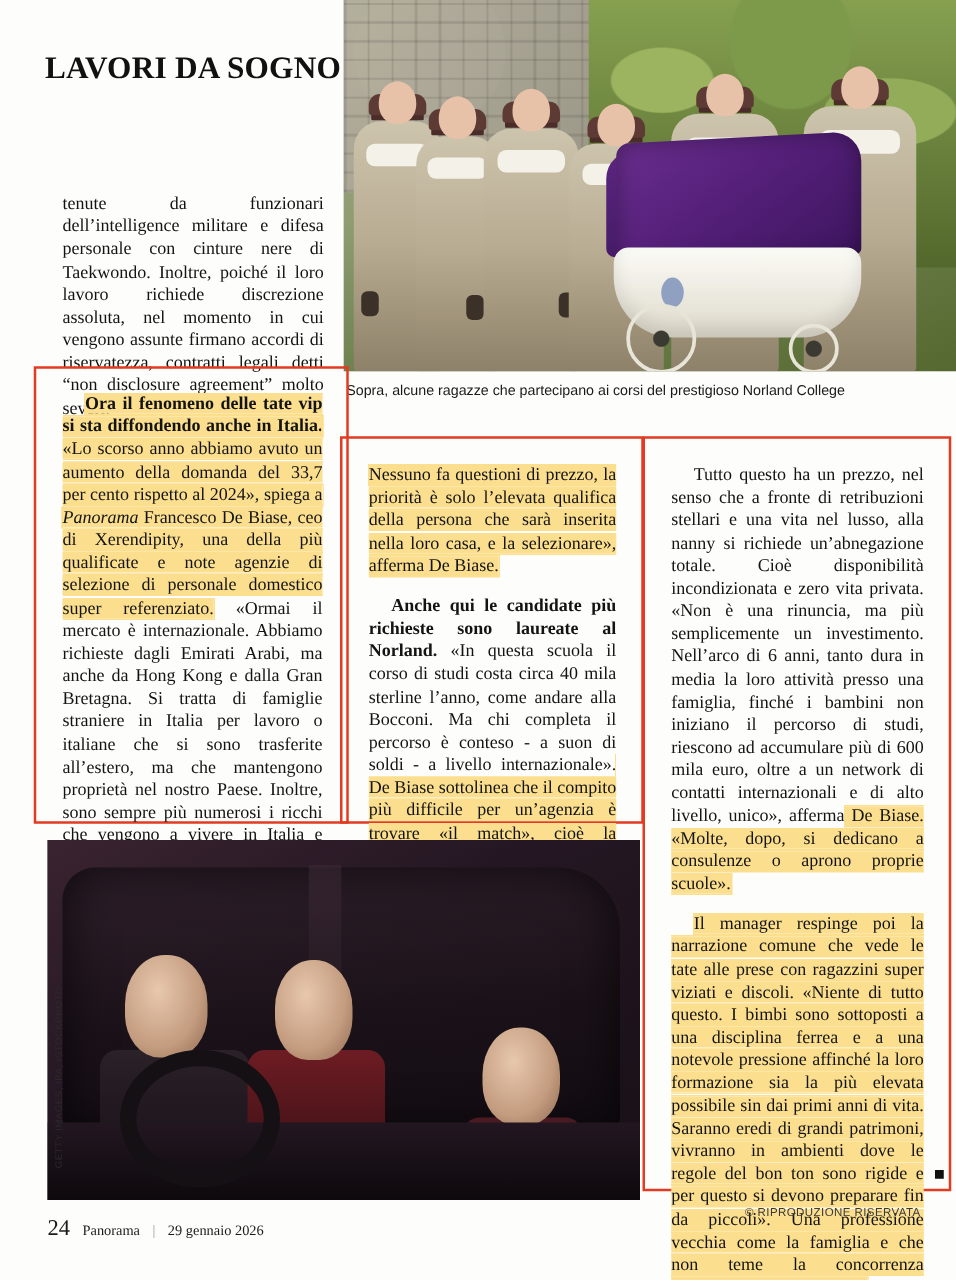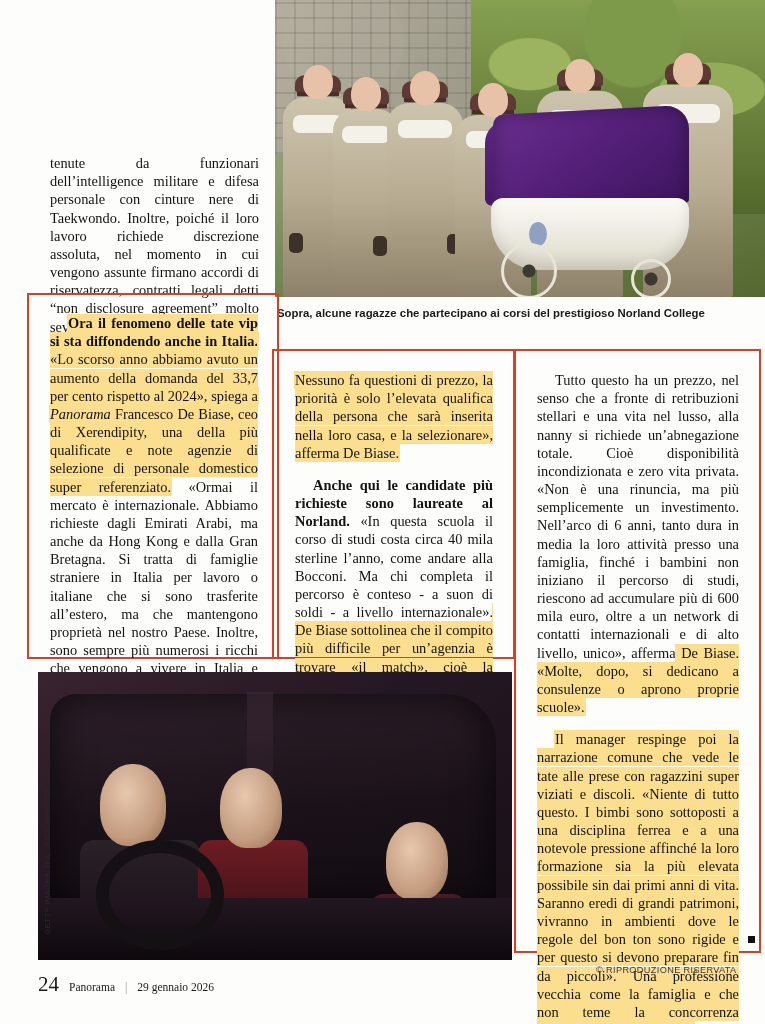--- a/index.html
+++ b/index.html
@@ -123,21 +123,21 @@
     background: radial-gradient(circle,#3b3a32 0 6px, transparent 7px);
   }
   .pram .wheel.l { left: 16px; }
   .pram .wheel.r { right: 24px; width: 40px; height: 40px; }
 
   
   .caption {
     position: absolute;
     left: 277px; top: 305px; width: 486px;
     font-family: "Liberation Sans", sans-serif;
-    font-weight: 700;
+    font-weight: 400;
     font-size: 11.4px;
     line-height: 1.42;
     color: #1a1a1a;
   }
 
   
   .col {
     position: absolute;
     font-family: "Liberation Serif", serif;
     font-size: 14.4px;
@@ -244,29 +244,30 @@
   .footer-rule {
     position: absolute; left: 38px; top: 962px; width: 170px; height: 1px;
     background: transparent;
   }
   .folio {
     position: absolute; left: 38px; top: 972px;
     font-family: "Liberation Serif", serif;
     display: flex; align-items: baseline; gap: 10px;
     color: #1a1a1a;
   }
-  .folio .num { font-size: 21px; }
+  .folio .num { font-size: 18px; }
   .folio .src { font-size: 11.5px; }
   .folio .bar { color: #9a9a9a; }
 </style>
 </head>
 <body>
 
 <div class="page">
 
+  <div class="headline">LAVORI DA SOGNO</div>
 
   <div class="photo-top">
     <div class="sky"></div>
     <div class="wall"></div>
     <div class="foliage"></div>
 
     <div class="nanny" style="left:8px;width:70px;height:200px;">
       <div class="hat"></div>
       <div class="face"></div>
       <div class="collar"></div>

